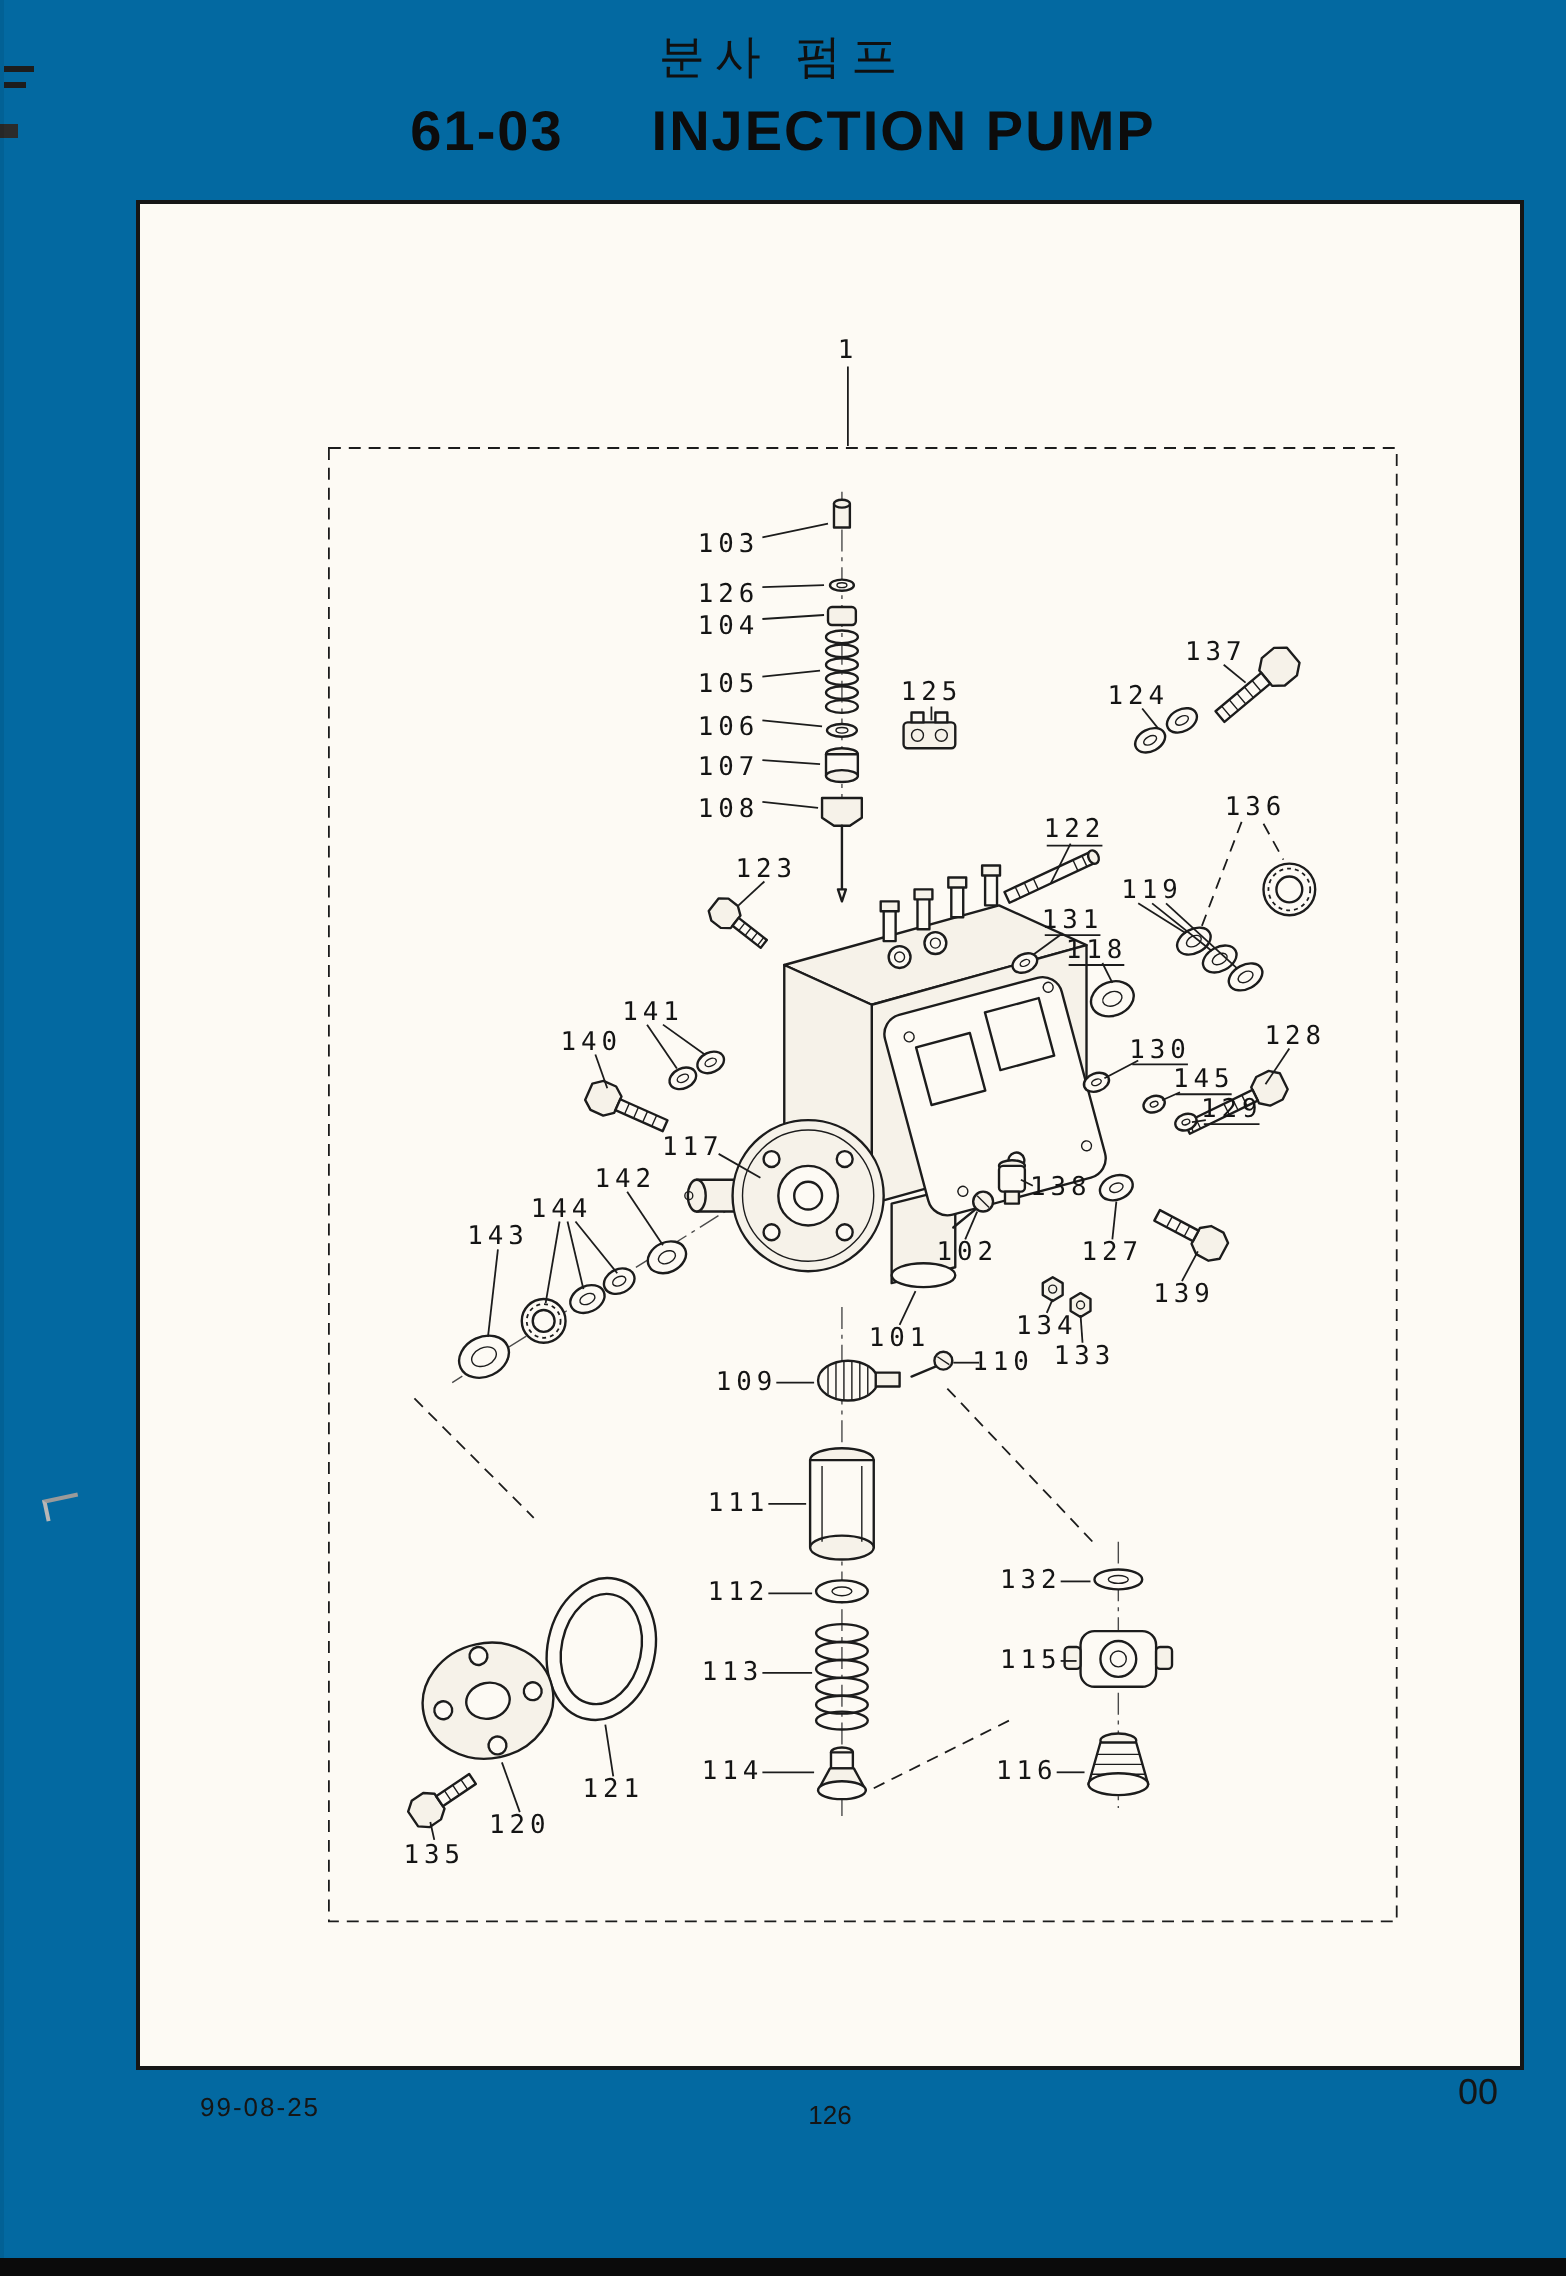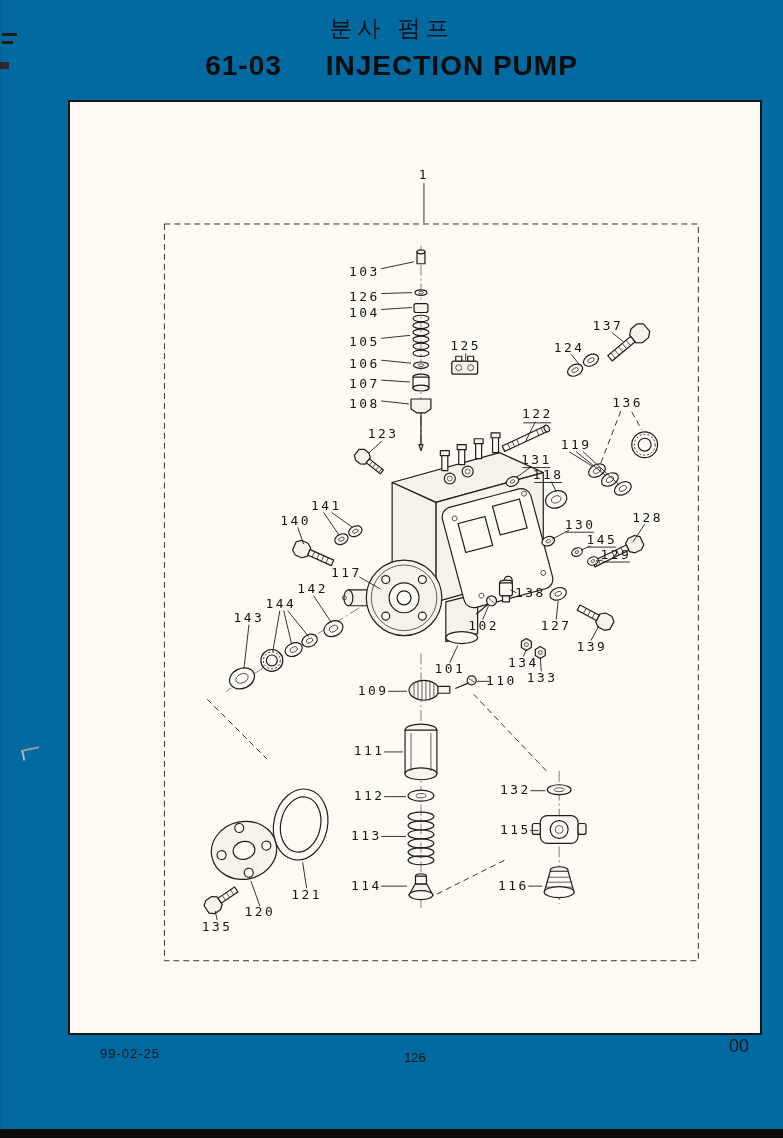--- a/index.html
+++ b/index.html
@@ -455,17 +455,17 @@
         <text class="pn" x="516" y="832">115</text>
         <text class="pn" x="366" y="888">114</text>
         <text class="pn" x="514" y="888">116</text>
         <text class="pn" x="306" y="897">121</text>
         <text class="pn" x="259" y="915">120</text>
         <text class="pn" x="216" y="930">135</text>
       </g>
     </svg>
   </div>
 
-  <div class="footer-date">99-02-25</div>
+  <div class="footer-date">99-08-25</div>
   <div class="footer-page">126</div>
   <div class="footer-rev">00</div>
 
 </div>
 
 </body></html>

